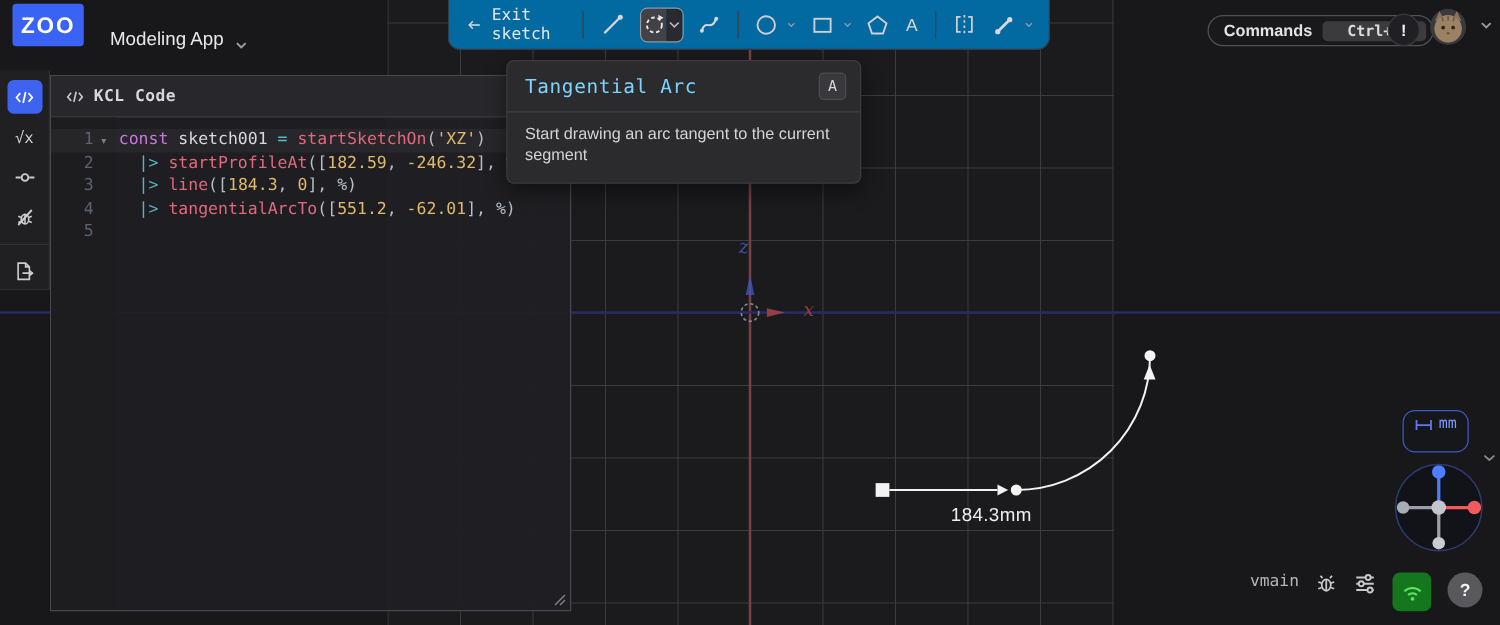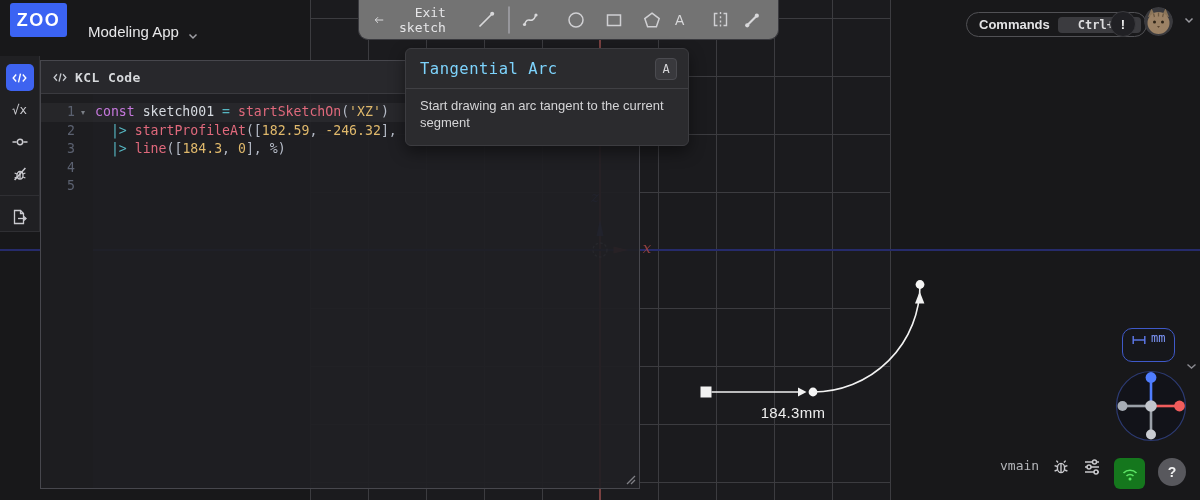--- a/index.html
+++ b/index.html
@@ -42,24 +42,24 @@
   
   .rail { position:absolute; left:0; top:56px; width:40px; height:176px; background:#202023;
     border-right:1px solid #2f2f33; border-bottom:1px solid #2f2f33; z-index:10;
     display:flex; flex-direction:column; align-items:center; padding-top:8px; gap:5px; }
   .rail-btn { width:28px; height:28px; border-radius:5px; display:flex; align-items:center;
     justify-content:center; color:#cbcbd0; }
   .rail-btn.active { background:#3e63f0; color:#fff; }
   .rail-div { width:40px; height:1px; background:#2f2f33; margin:3px 0; }
 
   
-  .toolbar { position:absolute; left:358px; top:0; width:421px; height:40px;
-    background:#737373; border:1px solid #3a3a3f; border-top:none;
+  .toolbar { position:absolute; left:358px; top:0; width:482px; height:40px;
+    background:#0369a1; border:1px solid #3a3a3f; border-top:none;
     border-radius:0 0 10px 10px; z-index:30;
-    display:flex; align-items:center; padding:0 13px; gap:10px;text-align:right; }
+    display:flex; align-items:center; padding:0 13px; gap:10px; }
   .tb-div { width:1px; height:22px; background:#3e3e43; margin:0 2px; }
   .tb-label { font-size:13px; color:#e6e6e8; margin-right:2px; }
   .tb-btn { display:flex; align-items:center; justify-content:center; height:28px; padding:0 2px; }
   .split-btn { display:flex; align-items:stretch; border:1px solid #97979c; border-radius:6px;
     overflow:hidden; height:28px; }
   .split-btn .seg-icon { width:29px; background:#414146; display:flex; align-items:center; justify-content:center; }
   .split-btn .seg-chev { width:18px; background:#2a2a2e; display:flex; align-items:center; justify-content:center; }
   .letter-icon { font-size:14px; color:#d8d8da; }
 
   
@@ -81,21 +81,21 @@
   .commands-btn .lbl { font-size:13px; color:#e3e3e5; }
   .kbd { background:#3b3b3f; border-radius:4px; font-size:12px; color:#dcdcde; padding:1px 20px; }
   .alert-btn { position:absolute; left:1110px; top:11px; width:26px; height:26px; border-radius:50%;
     border:1px solid #3a3a3e; background:#202024; z-index:30; display:flex; align-items:center;
     justify-content:center; color:#f0f0f0; font-size:13px; font-weight:bold; }
   .avatar { position:absolute; left:1144px; top:7px; width:29px; height:29px; border-radius:50%;
     overflow:hidden; z-index:30; }
   .avatar-chev { position:absolute; left:1184px; top:17px; z-index:30; }
 
   
-  .panel { position:absolute; left:40px; top:60px; width:600px; height:429px;
+  .panel { position:absolute; left:40px; top:60px; width:417px; height:429px;
     background:rgba(31,31,35,.93); border:1px solid #47474d; z-index:20; }
   .panel-head { height:33px; background:#28282c; border-bottom:1px solid #3a3a3f;
     display:flex; align-items:center; gap:8px; padding-left:12px; }
   .panel-title { font-size:13px; font-weight:bold; color:#d6d8db; letter-spacing:.4px; }
   .gutter-bg { position:absolute; left:0; top:33px; bottom:0; width:52px; background:#1d1d20; }
   .code-rows { position:relative; padding-top:9px; z-index:1; }
   .code-row { display:flex; height:18.6px; line-height:18.6px; font-size:13.2px; }
   .code-row.row-active { background:rgba(255,255,255,.045); }
   .ln { width:34px; text-align:right; color:#5b6170; flex:none; }
   .fold { width:16px; flex:none; text-align:center; color:#7b7f86; font-size:8px; line-height:19px; }
@@ -333,20 +333,21 @@
           <span class="src mono"><span class="tk-pn">  </span><span class="tk-op">|&gt; </span><span class="tk-fn">startProfileAt</span><span class="tk-pn">([</span><span class="tk-nm">182.59</span><span class="tk-pn">, </span><span class="tk-nm">-246.32</span><span class="tk-pn">], %)</span></span>
         </div>
         <div class="code-row">
           <span class="ln mono">3</span>
           <span class="fold"></span>
           <span class="src mono"><span class="tk-pn">  </span><span class="tk-op">|&gt; </span><span class="tk-fn">line</span><span class="tk-pn">([</span><span class="tk-nm">184.3</span><span class="tk-pn">, </span><span class="tk-nm">0</span><span class="tk-pn">], %)</span></span>
         </div>
         <div class="code-row">
           <span class="ln mono">4</span>
           <span class="fold"></span>
+          <span class="src mono"><span class="tk-pn">  </span><span class="tk-op">|&gt; </span><span class="tk-fn">tangentialArcTo</span><span class="tk-pn">([</span><span class="tk-nm">551.2</span><span class="tk-pn">, </span><span class="tk-nm">-62.01</span><span class="tk-pn">], %)</span></span>
         </div>
         <div class="code-row">
           <span class="ln mono">5</span>
           <span class="fold"></span>
           <span class="src mono"></span>
         </div>
       </div>
     <svg class="grip" width="10" height="10" viewBox="0 0 10 10" stroke="#808086" stroke-width="1.2">
       <line x1="1" y1="9" x2="9" y2="1"></line>
         <line x1="5" y1="9" x2="9" y2="5"></line>

